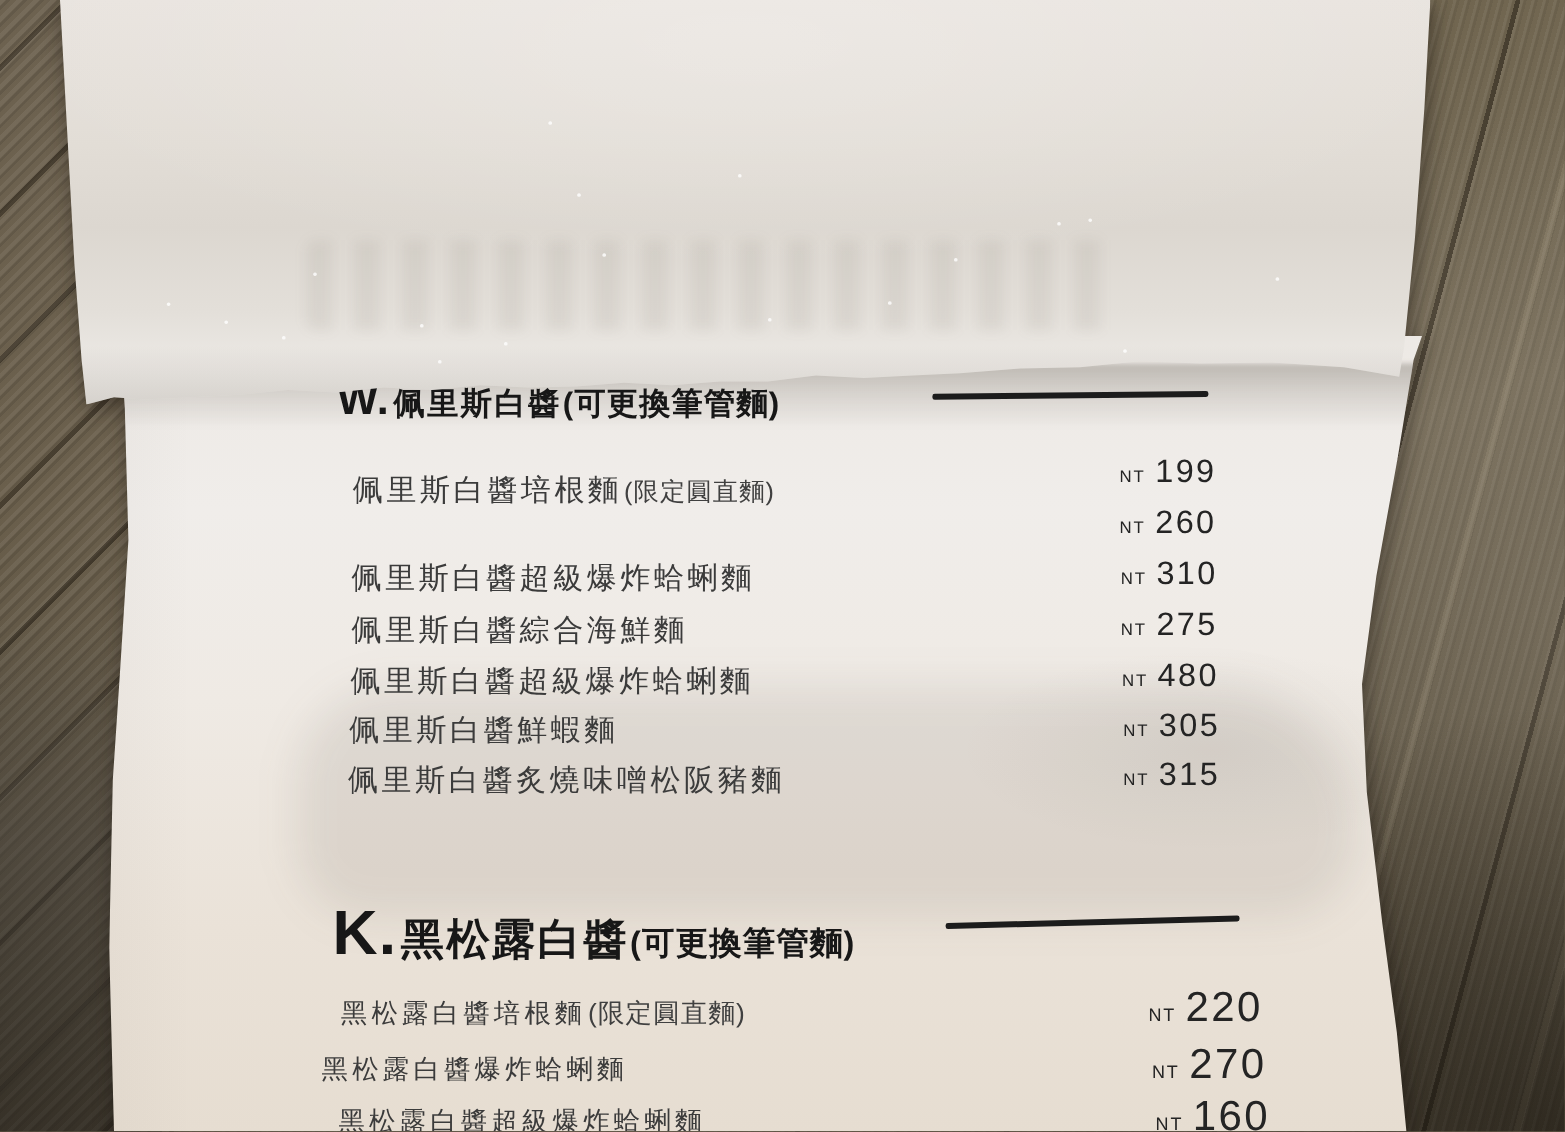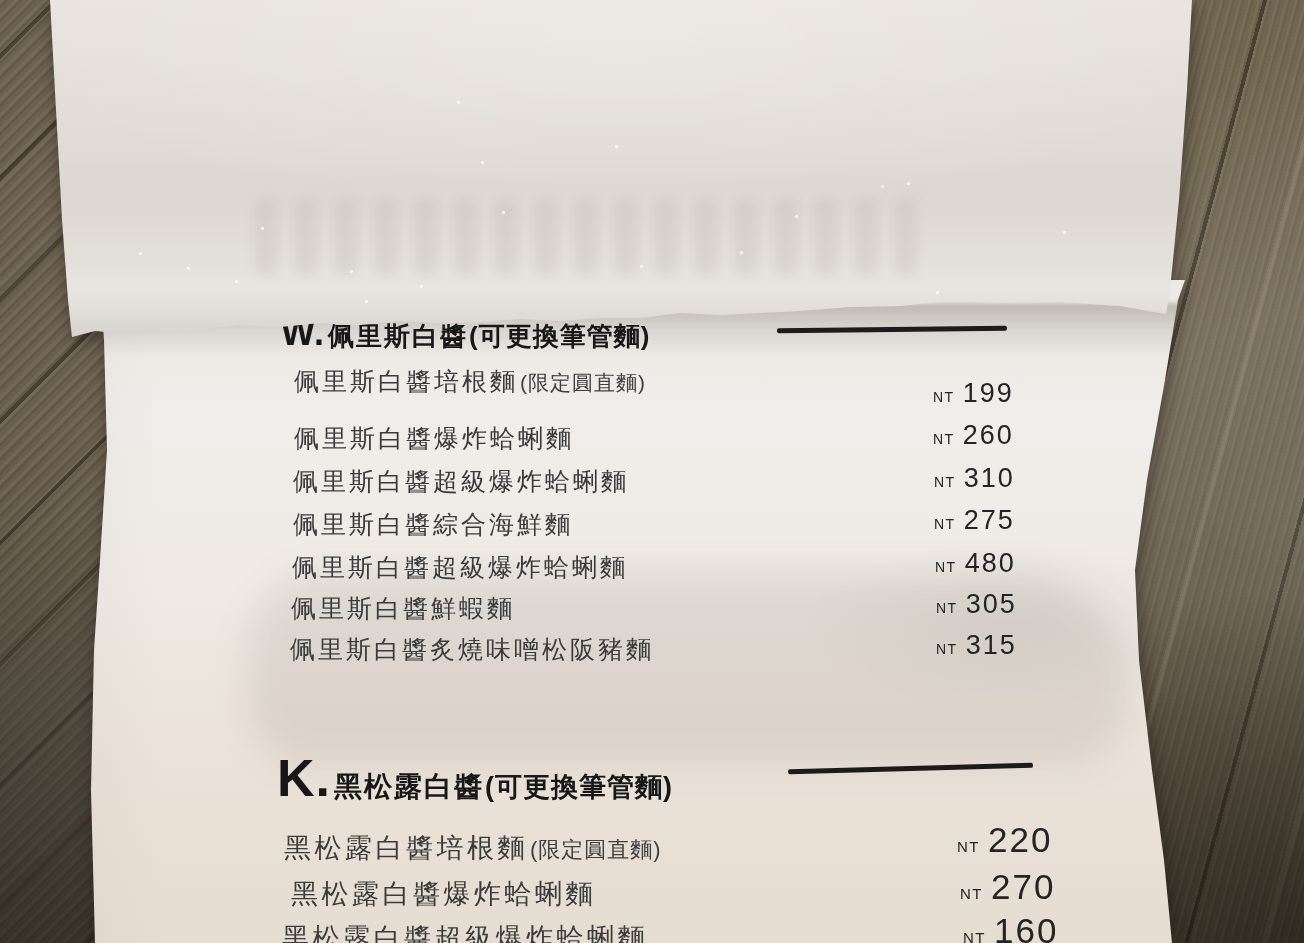--- a/index.html
+++ b/index.html
@@ -100,29 +100,29 @@
   }
 
   
   .content{position:absolute;inset:0;z-index:2;color:#333;}
 
   .sec{position:absolute;display:flex;align-items:baseline;color:#171717;font-weight:700;white-space:nowrap;}
   .sec .letter{font-size:36px;letter-spacing:1px;}
   .sec .sname{font-size:26px;letter-spacing:2px;margin-left:3px;}
   .sec .snote{font-size:26px;letter-spacing:1px;margin-left:1px;}
   .sec.k .letter{font-size:52px;}
-  .sec.k .sname{font-size:28px;}
+  .sec.k .sname{font-size:36px;}
   .sec.k .snote{font-size:27px;}
 
   .rule{position:absolute;height:5px;background:#1c1c1c;border-radius:2px;}
 
   .row{position:absolute;display:flex;align-items:baseline;color:#3b3b3b;white-space:nowrap;}
   .row .name{font-size:25px;letter-spacing:3px;}
   .row .note{font-size:21px;letter-spacing:1px;margin-left:2px;color:#404040;}
-  .row.k .name{font-size:27px;letter-spacing:3.5px;}
+  .row.k .name{font-size:22px;letter-spacing:3.5px;}
   .row.k .note{font-size:22px;}
 
   .price{position:absolute;display:flex;align-items:baseline;color:#242424;white-space:nowrap;}
   .price .cur{font-size:14px;font-weight:400;letter-spacing:1.5px;margin-right:8px;}
   .price .num{font-size:27px;letter-spacing:2px;font-weight:400;}
   .price.k .cur{font-size:15px;}
   .price.k .num{font-size:35px;}
 </style>
 </head>
 <body>
@@ -138,32 +138,29 @@
 
       <div class="content">
 
         <div class="sec" style="left:281px;top:312px;">
           <span class="letter">W.</span>
           <span class="sname">佩里斯白醬</span>
           <span class="snote">(可更換筆管麵)</span>
         </div>
         <div class="rule" style="left:777px;top:327px;width:230px;transform:rotate(-0.6deg);"></div>
 
-        <div class="row w" style="left:294px;top:365px;">
+        <div class="row w" style="left:294px;top:392px;">
           <span class="name">佩里斯白醬培根麵</span>
           <span class="note">(限定圓直麵)</span>
         </div>
         <div class="price w" style="left:933px;top:378px;">
           <span class="cur">NT</span>
           <span class="num">199</span>
         </div>
 
-        <div class="row w" style="left:294px;top:422px;">
-          <span class="name">佩里斯白醬爆炸蛤蜊麵</span>
-        </div>
         <div class="price w" style="left:933px;top:420px;">
           <span class="cur">NT</span>
           <span class="num">260</span>
         </div>
 
         <div class="row w" style="left:293px;top:465px;">
           <span class="name">佩里斯白醬超級爆炸蛤蜊麵</span>
         </div>
         <div class="price w" style="left:934px;top:463px;">
           <span class="cur">NT</span>
@@ -211,21 +208,21 @@
 
         <div class="row k" style="left:284px;top:830px;">
           <span class="name">黑松露白醬培根麵</span>
           <span class="note">(限定圓直麵)</span>
         </div>
         <div class="price k" style="left:957px;top:820px;">
           <span class="cur">NT</span>
           <span class="num">220</span>
         </div>
 
-        <div class="row k" style="left:291px;top:876px;text-align:right;">
+        <div class="row k" style="left:268px;top:876px;text-align:right;">
           <span class="name">黑松露白醬爆炸蛤蜊麵</span>
         </div>
         <div class="price k" style="left:960px;top:867px;">
           <span class="cur">NT</span>
           <span class="num">270</span>
         </div>
 
         <div class="row k" style="left:282px;top:920px;">
           <span class="name">黑松露白醬超級爆炸蛤蜊麵</span>
         </div>

